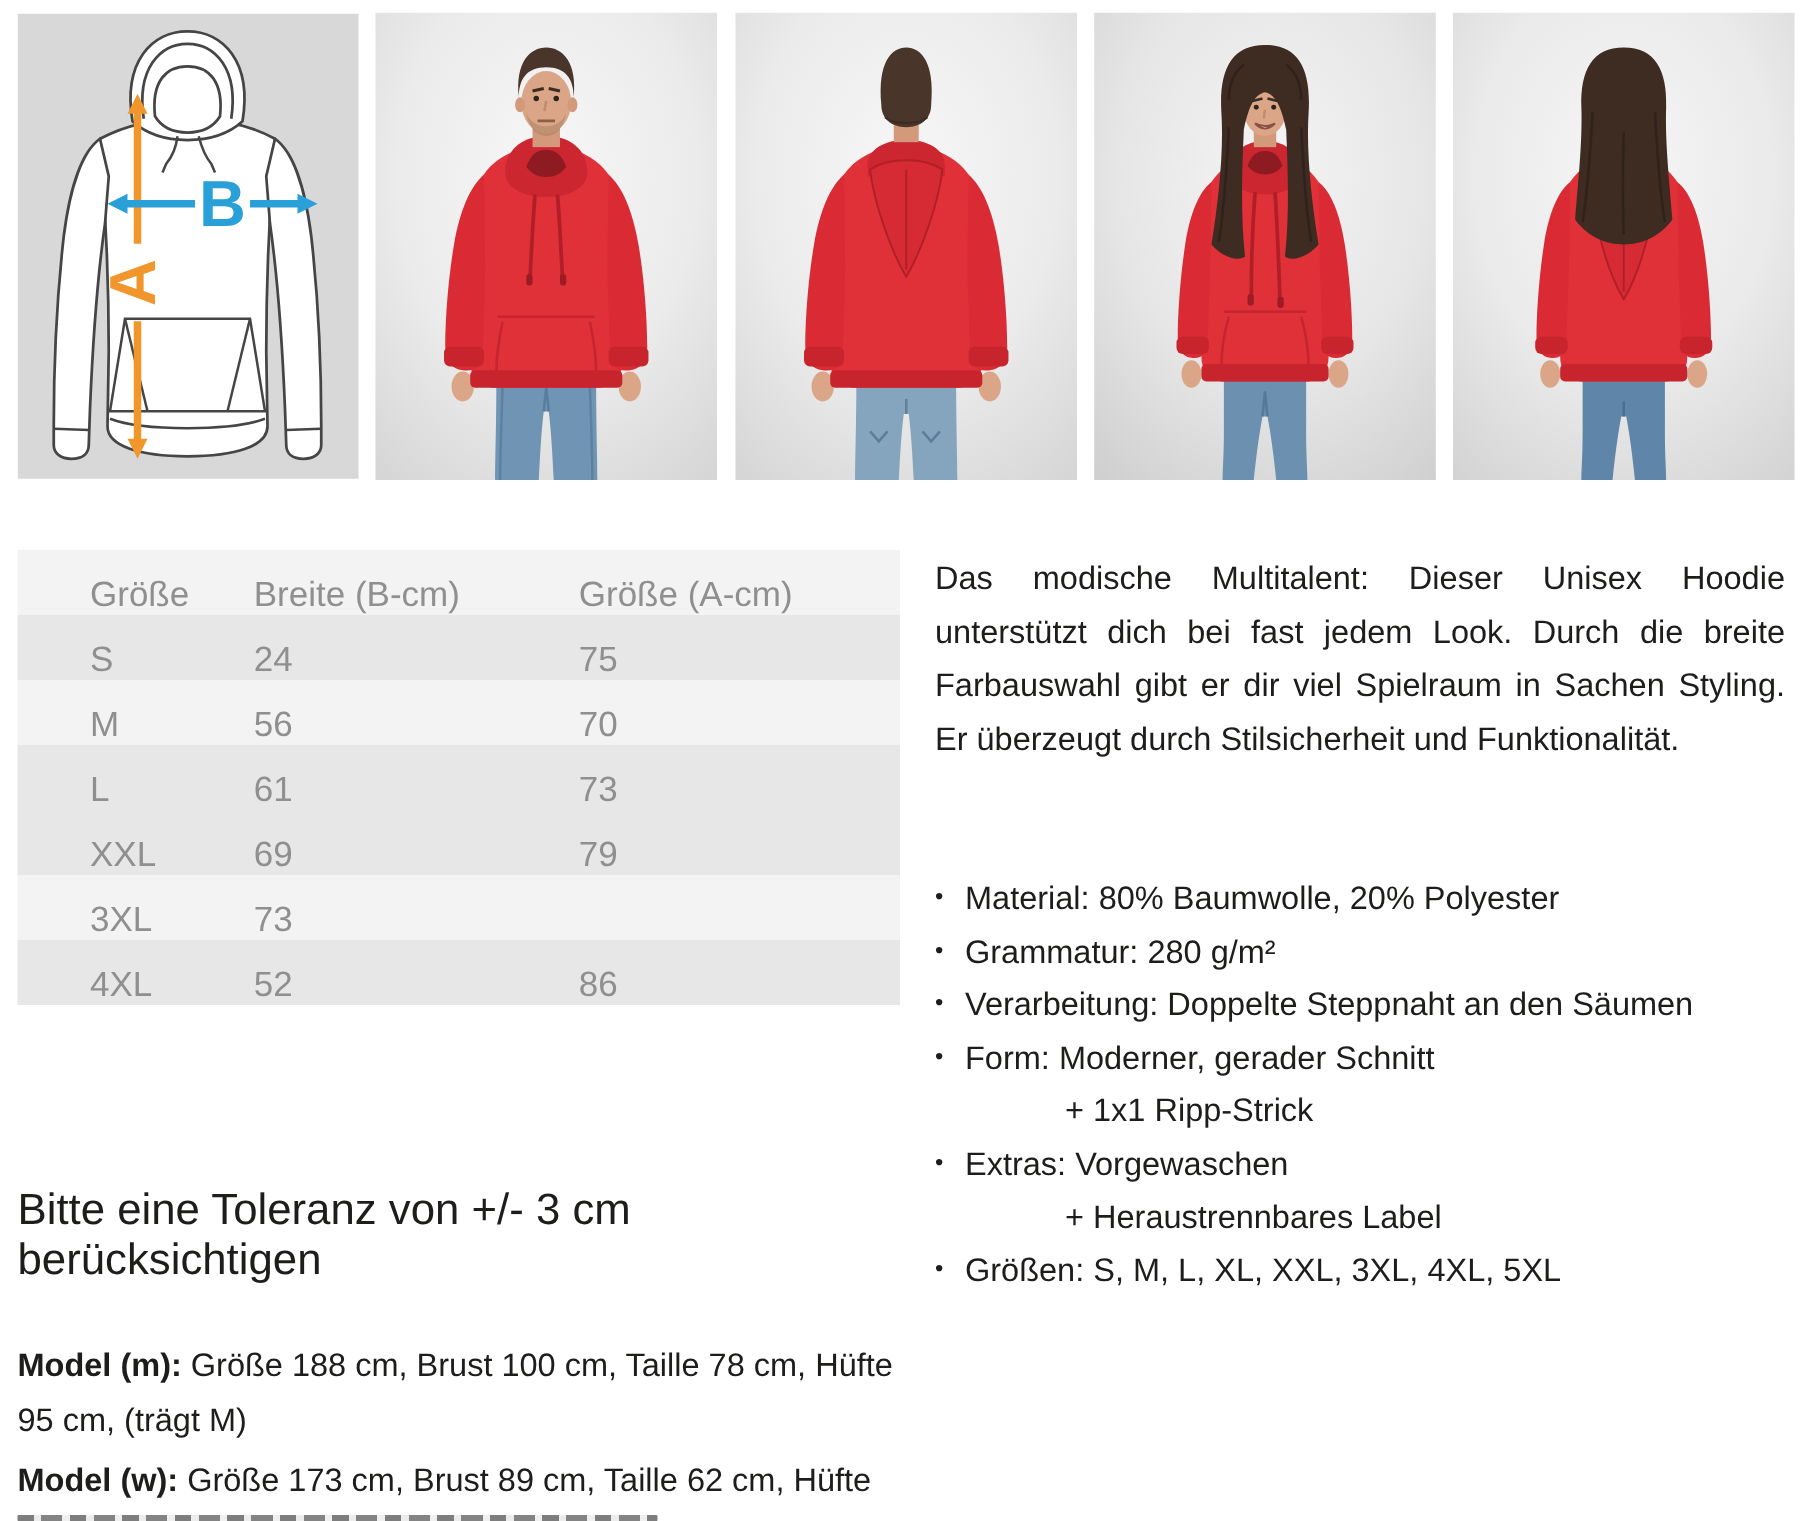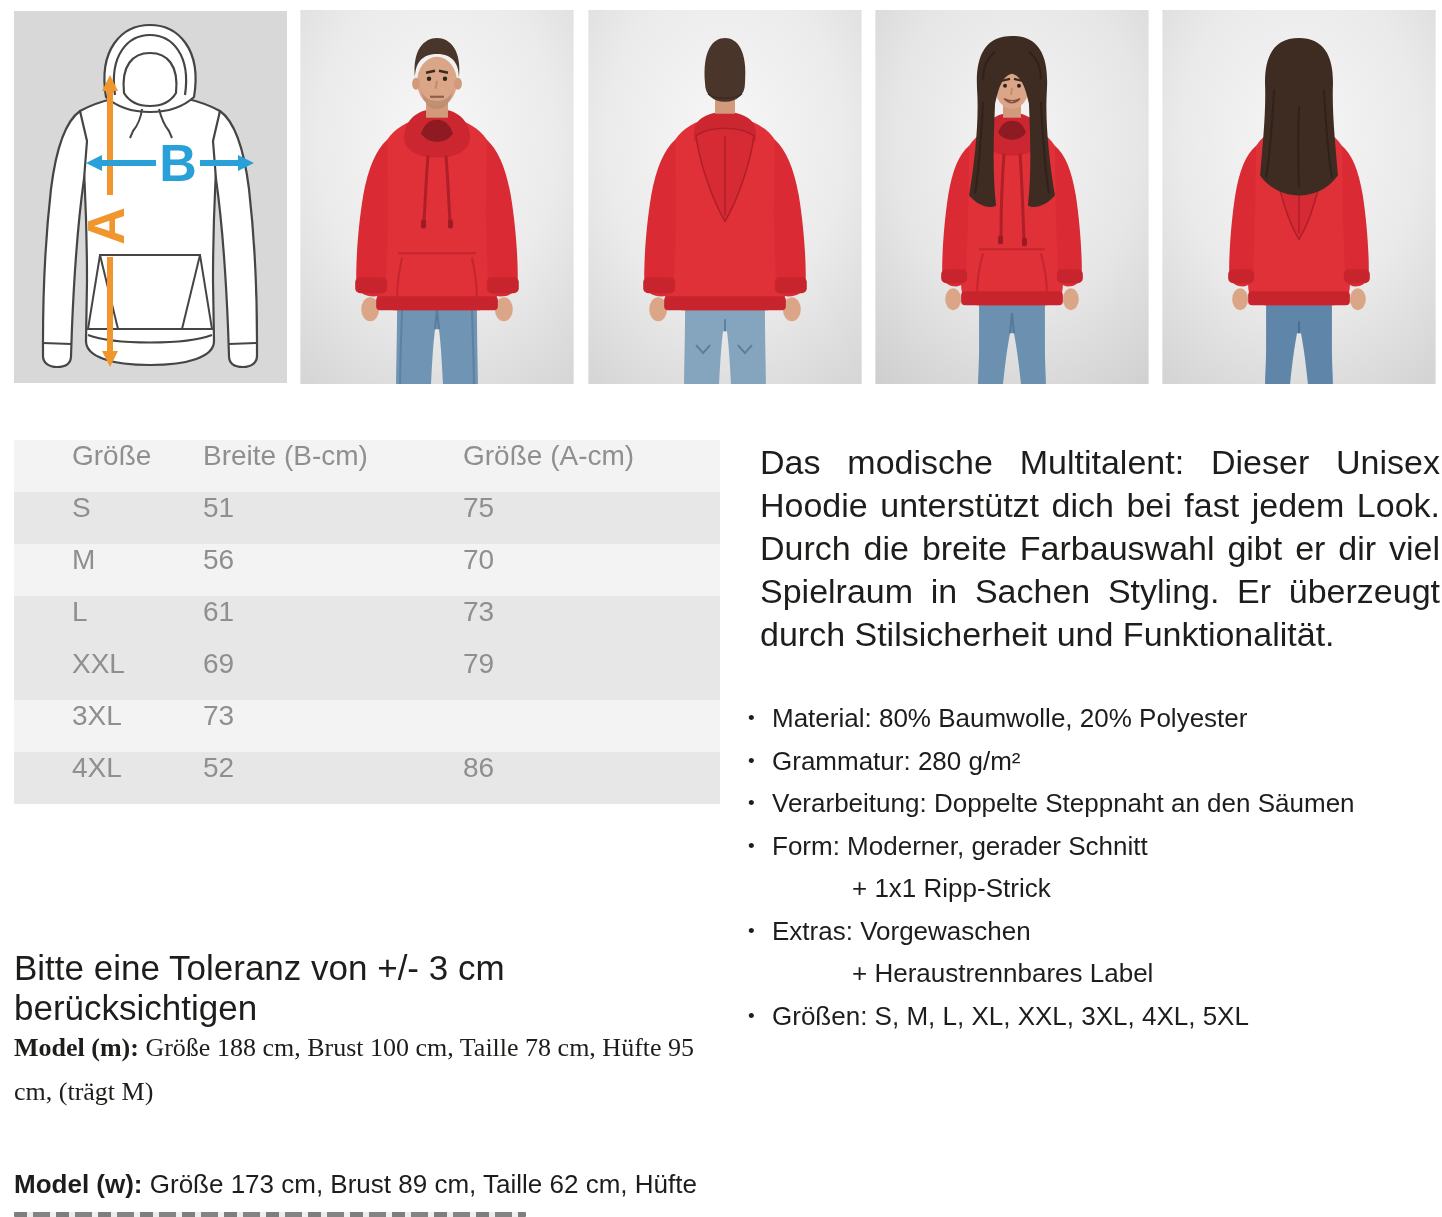--- a/index.html
+++ b/index.html
@@ -11,35 +11,35 @@
   .panel{position:absolute;top:10px;height:374px;width:274px;}
   .panel svg{display:block;width:100%;height:100%;}
   #panel-diagram{left:14px;width:273px;}
   #panel-male-front{left:300px;}
   #panel-male-back{left:588px;}
   #panel-female-front{left:875px;}
   #panel-female-back{left:1162px;}
 
   
   .size-table{position:absolute;left:14px;top:440px;width:706px;font-size:28px;color:#8f8f8f;}
-  .trow{display:flex;align-items:flex-start;height:52px;background:#f3f3f3;}
+  .trow{display:flex;align-items:flex-end;height:52px;background:#f3f3f3;}
   .trow.dark{background:#e7e7e7;}
   .trow .c1{width:189px;padding-left:58px;box-sizing:border-box;}
   .trow .c2{width:260px;}
   .trow .c3{flex:1;}
 
   .tolerance{position:absolute;left:14px;top:948px;width:706px;font-size:35px;}
   .model-block{position:absolute;left:14px;width:708px;font-size:26px;line-height:44px;}
-  #model-m{top:1000px;font-family:Liberation Serif, serif;}
+  #model-m{top:1044px;}
   #model-w{top:1136px;}
   .model-block b{font-weight:bold;}
 
   .description{
     position:absolute;left:748px;top:441px;width:680px;
-    font-size:34px;line-height:43px;text-align:justify;margin-left:12px;
+    font-size:26px;line-height:43px;text-align:justify;
   }
   .features{position:absolute;left:748px;top:697px;width:692px;font-size:26px;}
   .feat{display:flex;line-height:42.5px;}
   .feat .marker{width:24px;font-size:19px;line-height:42.5px;}
   .feat.indent{padding-left:104px;}
 
   .bottom-strip{
     position:absolute;left:14px;top:1212px;width:512px;height:5px;opacity:.85;border-radius:1px;
     background:repeating-linear-gradient(90deg,#676767 0 13px,#e9e9e9 13px 19px,#6e6e6e 19px 36px,#ededed 36px 42px);
   }
@@ -257,21 +257,21 @@
 </div>
 
 <div class="size-table">
   <div class="trow">
     <div class="c1">Größe</div>
     <div class="c2">Breite (B-cm)</div>
     <div class="c3">Größe (A-cm)</div>
   </div>
   <div class="trow dark">
     <div class="c1">S</div>
-    <div class="c2">51</div>
+    <div class="c2">24</div>
     <div class="c3">75</div>
   </div>
   <div class="trow">
     <div class="c1">M</div>
     <div class="c2">56</div>
     <div class="c3">70</div>
   </div>
   <div class="trow dark">
     <div class="c1">L</div>
     <div class="c2">61</div>

